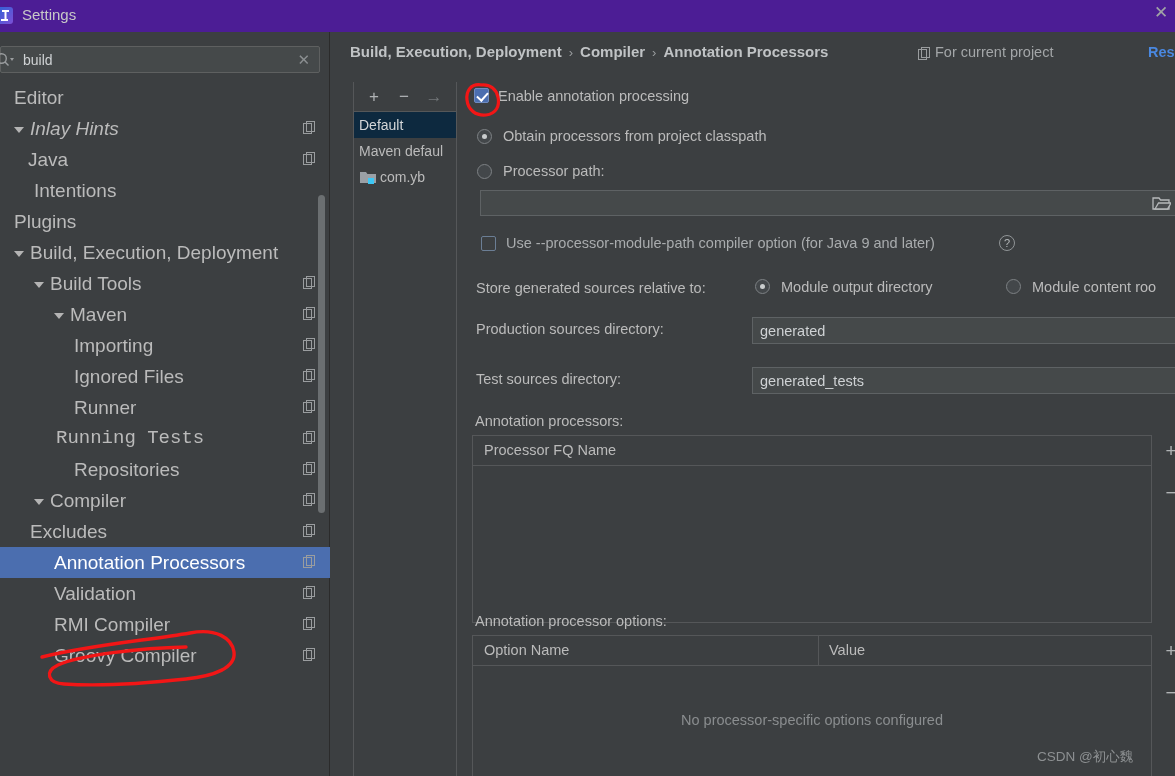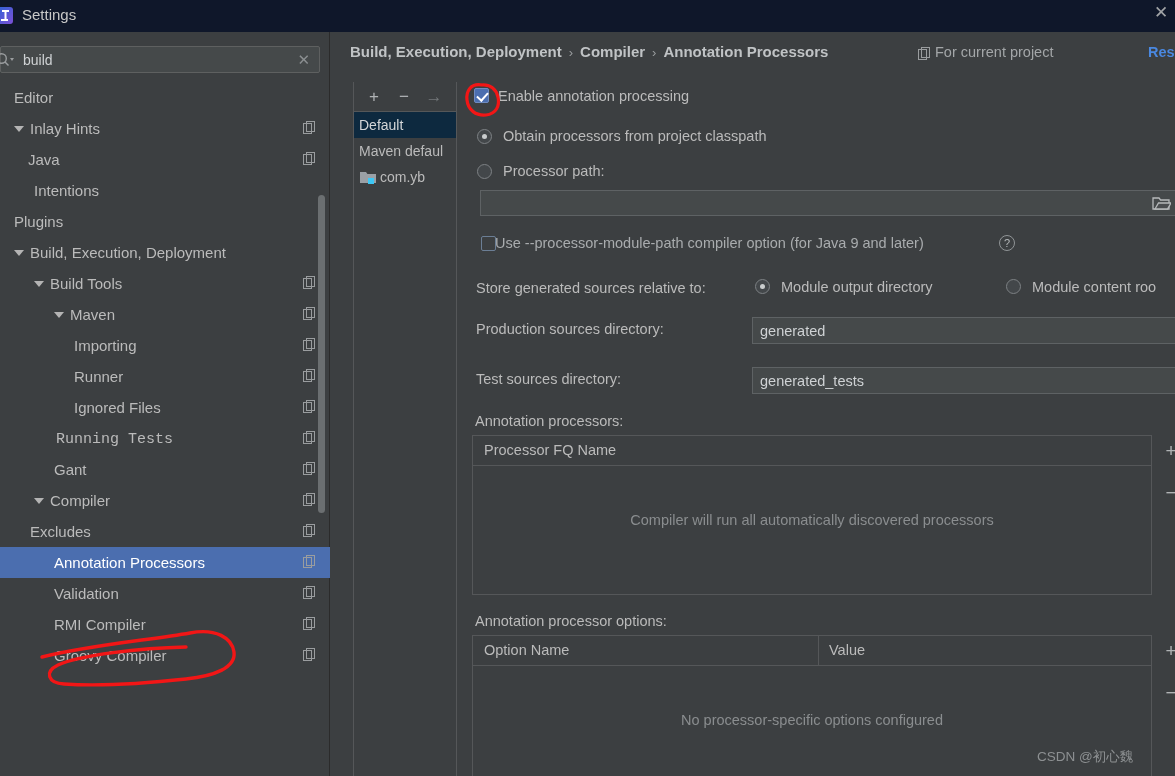--- a/index.html
+++ b/index.html
@@ -7,21 +7,21 @@
     width: 1175px; height: 776px;
     background: #3c3f41;
     font-family: "Liberation Sans", sans-serif;
     overflow: hidden;
   }
   body { position: relative; color: #bbbbbb; font-size: 14px; }
 
   
   #titlebar {
     position: absolute; left: 0; top: 0; width: 1175px; height: 32px;
-    background: #0f172a;
+    background: #4c1d95;
   }
   #app-icon {
     position: absolute; left: -4px; top: 6px; width: 18px; height: 19px;
   }
   #app-title {
     position: absolute; left: 22px; top: 6px;
     font-size: 15px; color: #c8c8c8;
   }
   #close-btn {
     position: absolute; right: 3px; top: 3px;
@@ -54,21 +54,21 @@
   #tree {
     position: absolute; left: 0; top: 50px; width: 330px; height: 694px;
     overflow: hidden;
   }
   .tree-row {
     position: relative; height: 31px; line-height: 31px;
     white-space: nowrap; cursor: pointer;
   }
   .tree-row.selected { background: #4b6eaf; }
   .tree-row.selected .tree-label { color: #ffffff; }
-  .tree-label { font-size: 15px; color: #bbbbbb; text-align: right; }
+  .tree-label { font-size: 19px; color: #bbbbbb; text-align: right; }
   .tw {
     display: inline-block; width: 0; height: 0; vertical-align: middle;
     border-left: 5px solid transparent; border-right: 5px solid transparent;
     border-top: 6px solid #b4b4b4; margin-right: 6px; margin-top: -2px;
   }
   .copy-ic {
     position: absolute; right: 14px; top: 8px; width: 13px; height: 14px;
   }
   #tree-scrollbar {
     position: absolute; left: 318px; top: 163px; width: 7px; height: 318px;
@@ -221,21 +221,21 @@
       <circle cx="6.5" cy="7.5" r="4.8" fill="none" stroke="#9a9d9f" stroke-width="1.4"></circle>
       <line x1="10" y1="11" x2="13.5" y2="14.5" stroke="#9a9d9f" stroke-width="1.4"></line>
       <path d="M15 7 l4 0 l-2 3 z" fill="#9a9d9f"></path>
     </svg>
     <input id="search-input" type="text" value="build" style="">
     <div id="search-clear">✕</div>
   </div>
 
   <div id="tree">
       <div class="tree-row group"><span style="margin-left: 14px;"><span class="tree-label">Editor</span></span></div>
-      <div class="tree-row"><span style="margin-left: 14px;"><span class="tw"></span><span class="tree-label">Inlay Hints</span></span><svg class="copy-ic" viewBox="0 0 13 14">
+      <div class="tree-row"><span style="margin-left: 14px; font-style: italic;"><span class="tw"></span><span class="tree-label">Inlay Hints</span></span><svg class="copy-ic" viewBox="0 0 13 14">
           <rect x="0.5" y="2.5" width="8" height="10" fill="none" stroke="#9a9d9f" stroke-width="1"></rect>
           <rect x="3.5" y="0.5" width="8" height="10" fill="none" stroke="#9a9d9f" stroke-width="1"></rect>
         </svg></div>
       <div class="tree-row"><span style="margin-left: 28px;"><span class="tree-label">Java</span></span><svg class="copy-ic" viewBox="0 0 13 14">
           <rect x="0.5" y="2.5" width="8" height="10" fill="none" stroke="#9a9d9f" stroke-width="1"></rect>
           <rect x="3.5" y="0.5" width="8" height="10" fill="none" stroke="#9a9d9f" stroke-width="1"></rect>
         </svg></div>
       <div class="tree-row"><span style="margin-left: 34px;"><span class="tree-label">Intentions</span></span></div>
       <div class="tree-row group"><span style="margin-left: 14px;"><span class="tree-label">Plugins</span></span></div>
       <div class="tree-row group"><span style="margin-left: 14px;"><span class="tw"></span><span class="tree-label">Build, Execution, Deployment</span></span></div>
@@ -244,33 +244,33 @@
           <rect x="3.5" y="0.5" width="8" height="10" fill="none" stroke="#9a9d9f" stroke-width="1"></rect>
         </svg></div>
       <div class="tree-row"><span style="margin-left: 54px;"><span class="tw"></span><span class="tree-label">Maven</span></span><svg class="copy-ic" viewBox="0 0 13 14">
           <rect x="0.5" y="2.5" width="8" height="10" fill="none" stroke="#9a9d9f" stroke-width="1"></rect>
           <rect x="3.5" y="0.5" width="8" height="10" fill="none" stroke="#9a9d9f" stroke-width="1"></rect>
         </svg></div>
       <div class="tree-row"><span style="margin-left: 74px;"><span class="tree-label">Importing</span></span><svg class="copy-ic" viewBox="0 0 13 14">
           <rect x="0.5" y="2.5" width="8" height="10" fill="none" stroke="#9a9d9f" stroke-width="1"></rect>
           <rect x="3.5" y="0.5" width="8" height="10" fill="none" stroke="#9a9d9f" stroke-width="1"></rect>
         </svg></div>
+      <div class="tree-row"><span style="margin-left: 74px;"><span class="tree-label">Ignored Files</span></span><svg class="copy-ic" viewBox="0 0 13 14">
+          <rect x="0.5" y="2.5" width="8" height="10" fill="none" stroke="#9a9d9f" stroke-width="1"></rect>
+          <rect x="3.5" y="0.5" width="8" height="10" fill="none" stroke="#9a9d9f" stroke-width="1"></rect>
+        </svg></div>
       <div class="tree-row"><span style="margin-left: 74px;"><span class="tree-label">Runner</span></span><svg class="copy-ic" viewBox="0 0 13 14">
           <rect x="0.5" y="2.5" width="8" height="10" fill="none" stroke="#9a9d9f" stroke-width="1"></rect>
           <rect x="3.5" y="0.5" width="8" height="10" fill="none" stroke="#9a9d9f" stroke-width="1"></rect>
         </svg></div>
-      <div class="tree-row"><span style="margin-left: 74px;"><span class="tree-label">Ignored Files</span></span><svg class="copy-ic" viewBox="0 0 13 14">
-          <rect x="0.5" y="2.5" width="8" height="10" fill="none" stroke="#9a9d9f" stroke-width="1"></rect>
-          <rect x="3.5" y="0.5" width="8" height="10" fill="none" stroke="#9a9d9f" stroke-width="1"></rect>
-        </svg></div>
       <div class="tree-row"><span style="margin-left: 56px; font-family: Liberation Mono, monospace;"><span class="tree-label">Running Tests</span></span><svg class="copy-ic" viewBox="0 0 13 14">
           <rect x="0.5" y="2.5" width="8" height="10" fill="none" stroke="#9a9d9f" stroke-width="1"></rect>
           <rect x="3.5" y="0.5" width="8" height="10" fill="none" stroke="#9a9d9f" stroke-width="1"></rect>
         </svg></div>
-      <div class="tree-row"><span style="margin-left: 54px;"><span class="tree-label">Gant</span></span><svg class="copy-ic" viewBox="0 0 13 14">
+      <div class="tree-row"><span style="margin-left: 74px;"><span class="tree-label">Repositories</span></span><svg class="copy-ic" viewBox="0 0 13 14">
           <rect x="0.5" y="2.5" width="8" height="10" fill="none" stroke="#9a9d9f" stroke-width="1"></rect>
           <rect x="3.5" y="0.5" width="8" height="10" fill="none" stroke="#9a9d9f" stroke-width="1"></rect>
         </svg></div>
       <div class="tree-row"><span style="margin-left: 34px;"><span class="tw"></span><span class="tree-label">Compiler</span></span><svg class="copy-ic" viewBox="0 0 13 14">
           <rect x="0.5" y="2.5" width="8" height="10" fill="none" stroke="#9a9d9f" stroke-width="1"></rect>
           <rect x="3.5" y="0.5" width="8" height="10" fill="none" stroke="#9a9d9f" stroke-width="1"></rect>
         </svg></div>
       <div class="tree-row"><span style="margin-left: 30px;"><span class="tree-label">Excludes</span></span><svg class="copy-ic" viewBox="0 0 13 14">
           <rect x="0.5" y="2.5" width="8" height="10" fill="none" stroke="#9a9d9f" stroke-width="1"></rect>
           <rect x="3.5" y="0.5" width="8" height="10" fill="none" stroke="#9a9d9f" stroke-width="1"></rect>
@@ -327,41 +327,40 @@
 
   <div class="radio on" style="left:7px; top:47px"></div>
   <div class="lbl" style="left:33px; top:46px">Obtain processors from project classpath</div>
 
   <div class="radio" style="left:7px; top:82px"></div>
   <div class="lbl" style="left:33px; top:81px">Processor path:</div>
 
   <input class="txtfield" style="left: 10px; top: 108px; width: 700px; height: 26px;" type="text" value="">
 
   <div class="cb-box" style="left:11px; top:154px"></div>
-  <div class="lbl dim" style="left:25px; top:153px">Use --processor-module-path compiler option (for Java 9 and later)</div>
+  <div class="lbl dim" style="left:36px; top:153px">Use --processor-module-path compiler option (for Java 9 and later)</div>
   <div class="help-ic" style="left:529px; top:153px">?</div>
 
   <div class="lbl" style="left:6px; top:198px">Store generated sources relative to:</div>
   <div class="radio on" style="left:285px; top:197px"></div>
   <div class="lbl" style="left:311px; top:197px">Module output directory</div>
   <div class="radio" style="left:536px; top:197px"></div>
   <div class="lbl" style="left:562px; top:197px">Module content roo</div>
 
   <div class="lbl" style="left:6px; top:239px">Production sources directory:</div>
   <input class="txtfield" style="left: 282px; top: 235px; width: 430px; height: 27px;" type="text" value="generated">
 
   <div class="lbl" style="left:6px; top:289px">Test sources directory:</div>
   <input class="txtfield" style="left: 282px; top: 285px; width: 430px; height: 27px;" type="text" value="generated_tests">
 
   <div class="lbl" style="left:5px; top:331px">Annotation processors:</div>
-  <div class="tbl" style="left:2px; top:353px; width:680px; height:160px">
+  <div class="tbl" style="left:2px; top:353px; width:680px; height:188px">
     <div class="tbl-head">
       <div class="th" style="left:0">Processor FQ Name</div>
     </div>
-    <div class="tbl-empty" style="top:76px">Compiler will run all automatically discovered processors</div>
   </div>
   <div class="tbl-btn" style="left:690px; top:358px">+</div>
   <div class="tbl-btn" style="left:690px; top:400px">−</div>
 
   <div class="lbl" style="left:5px; top:531px">Annotation processor options:</div>
   <div class="tbl" style="left:2px; top:553px; width:680px; height:160px">
     <div class="tbl-head">
       <div class="th" style="left:0">Option Name</div>
       <div class="col-div" style="left:345px"></div>
       <div class="th" style="left:345px">Value</div>

